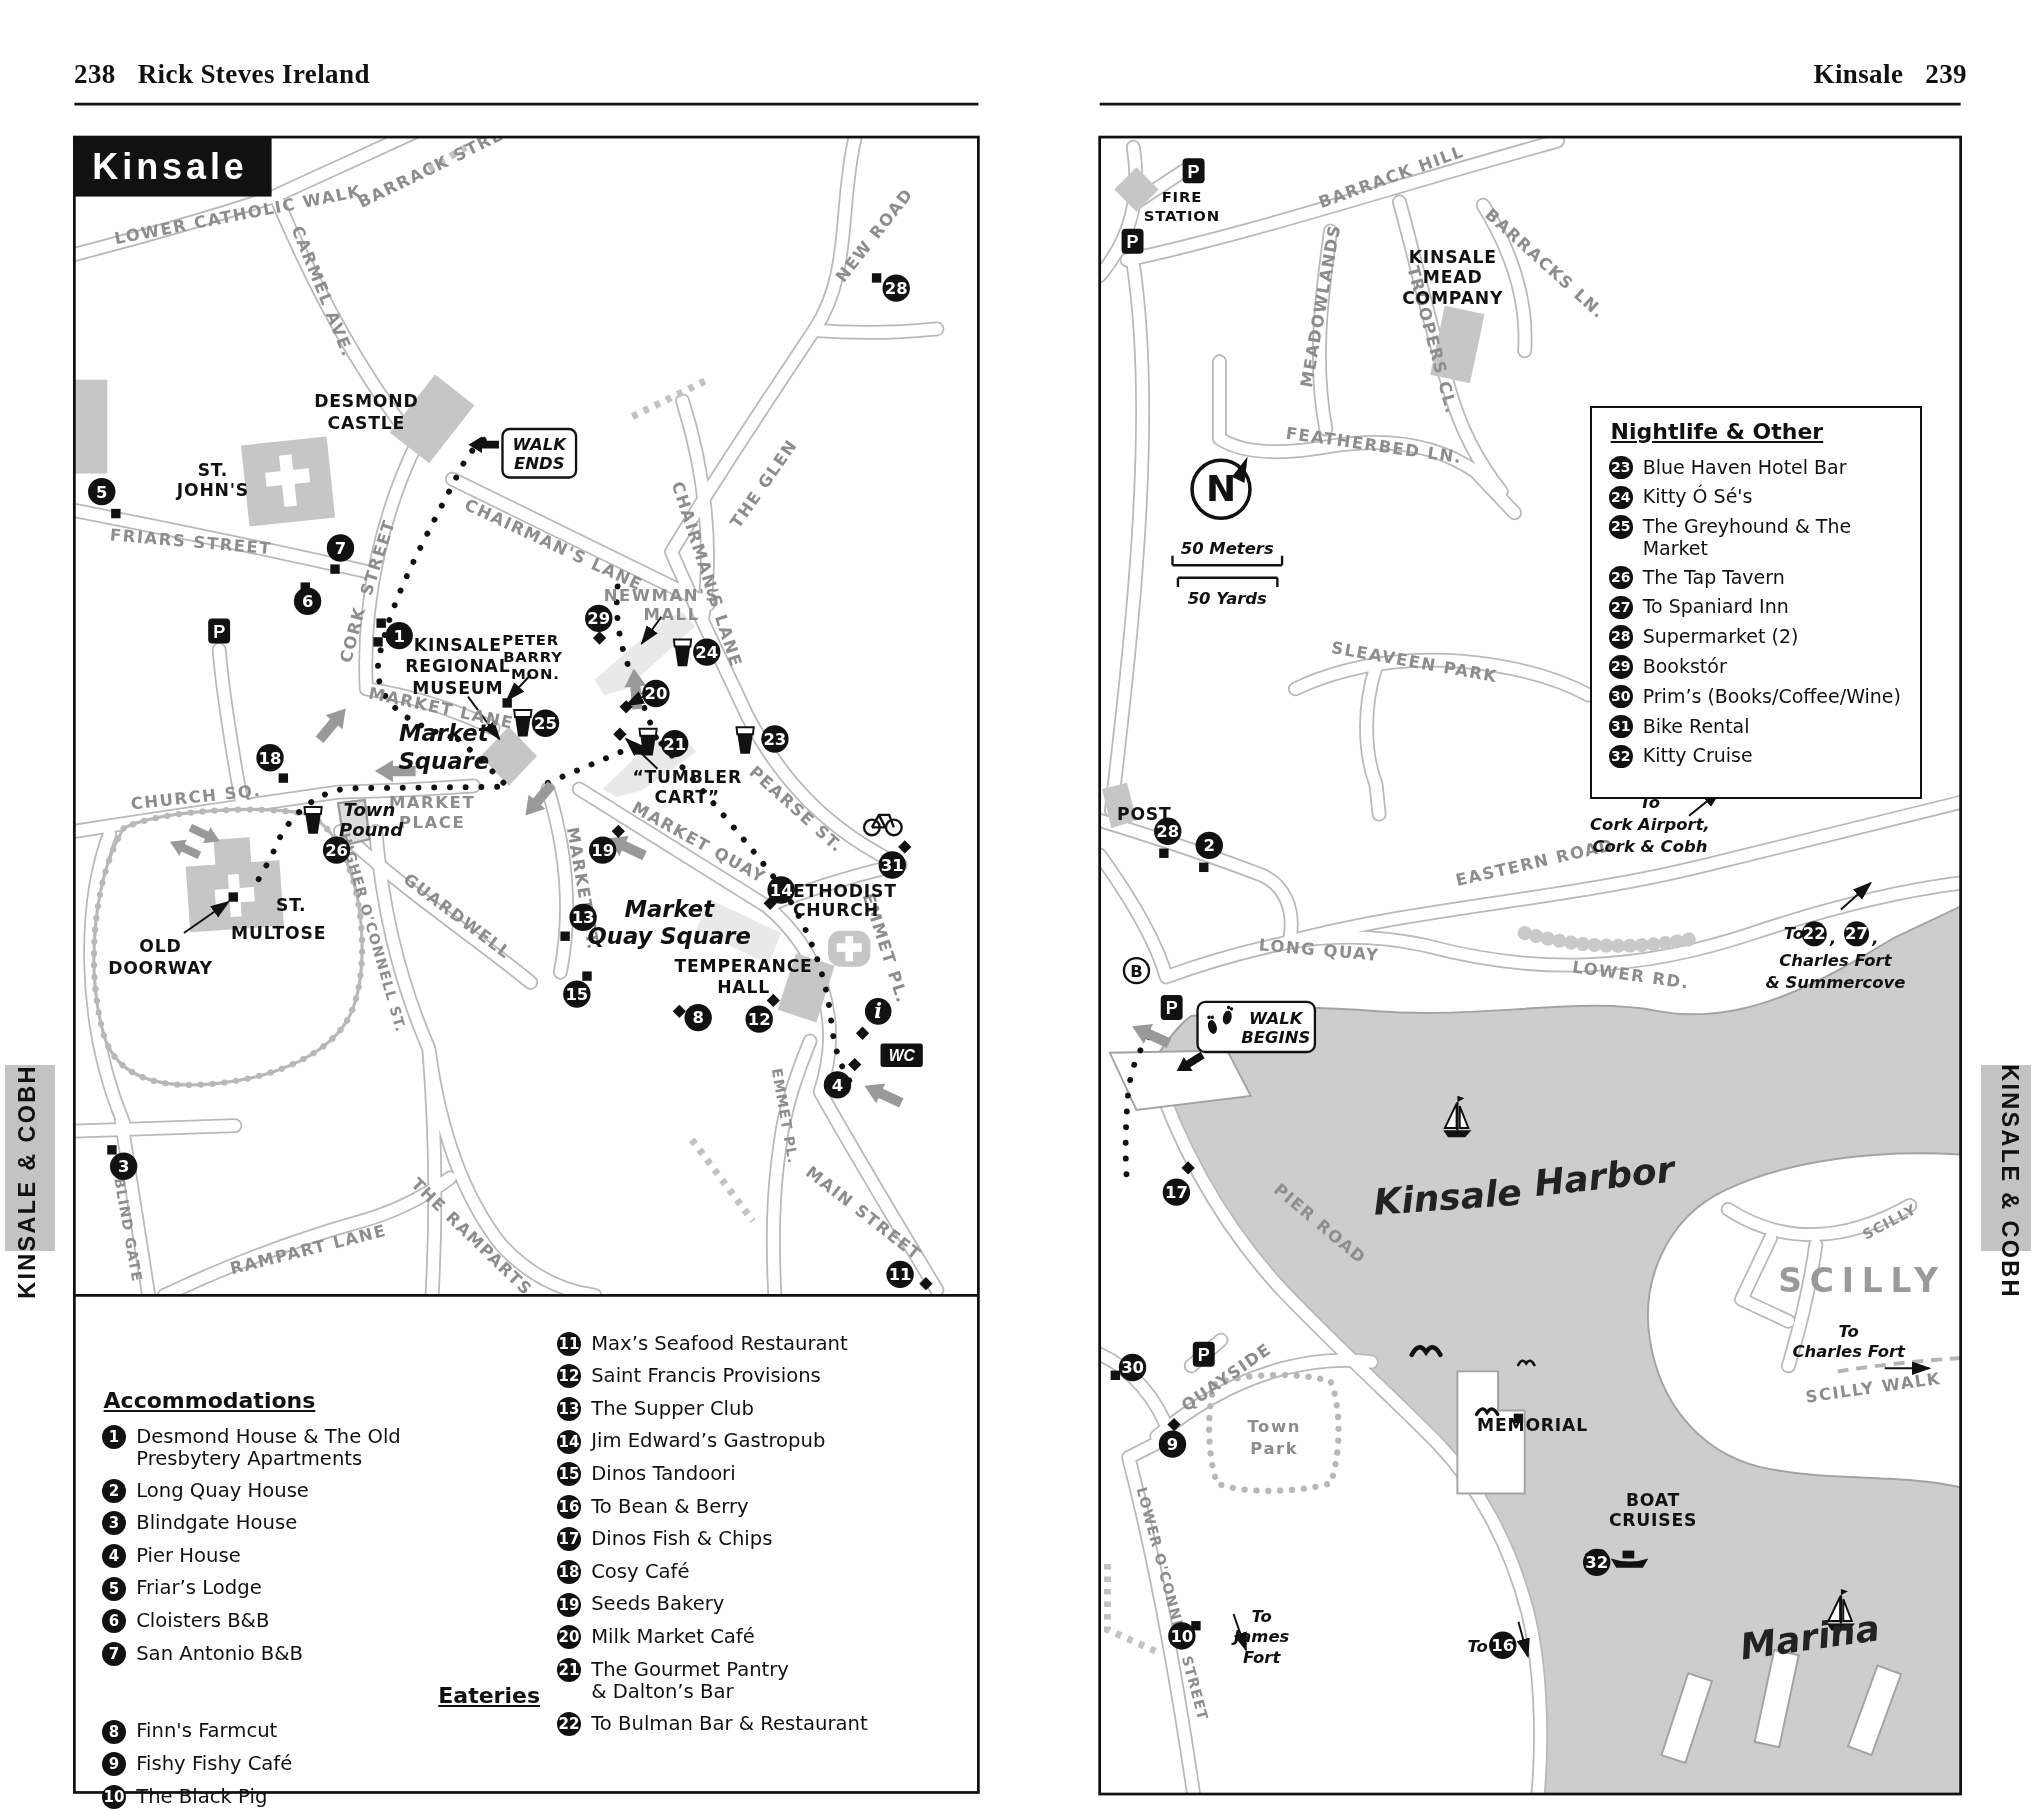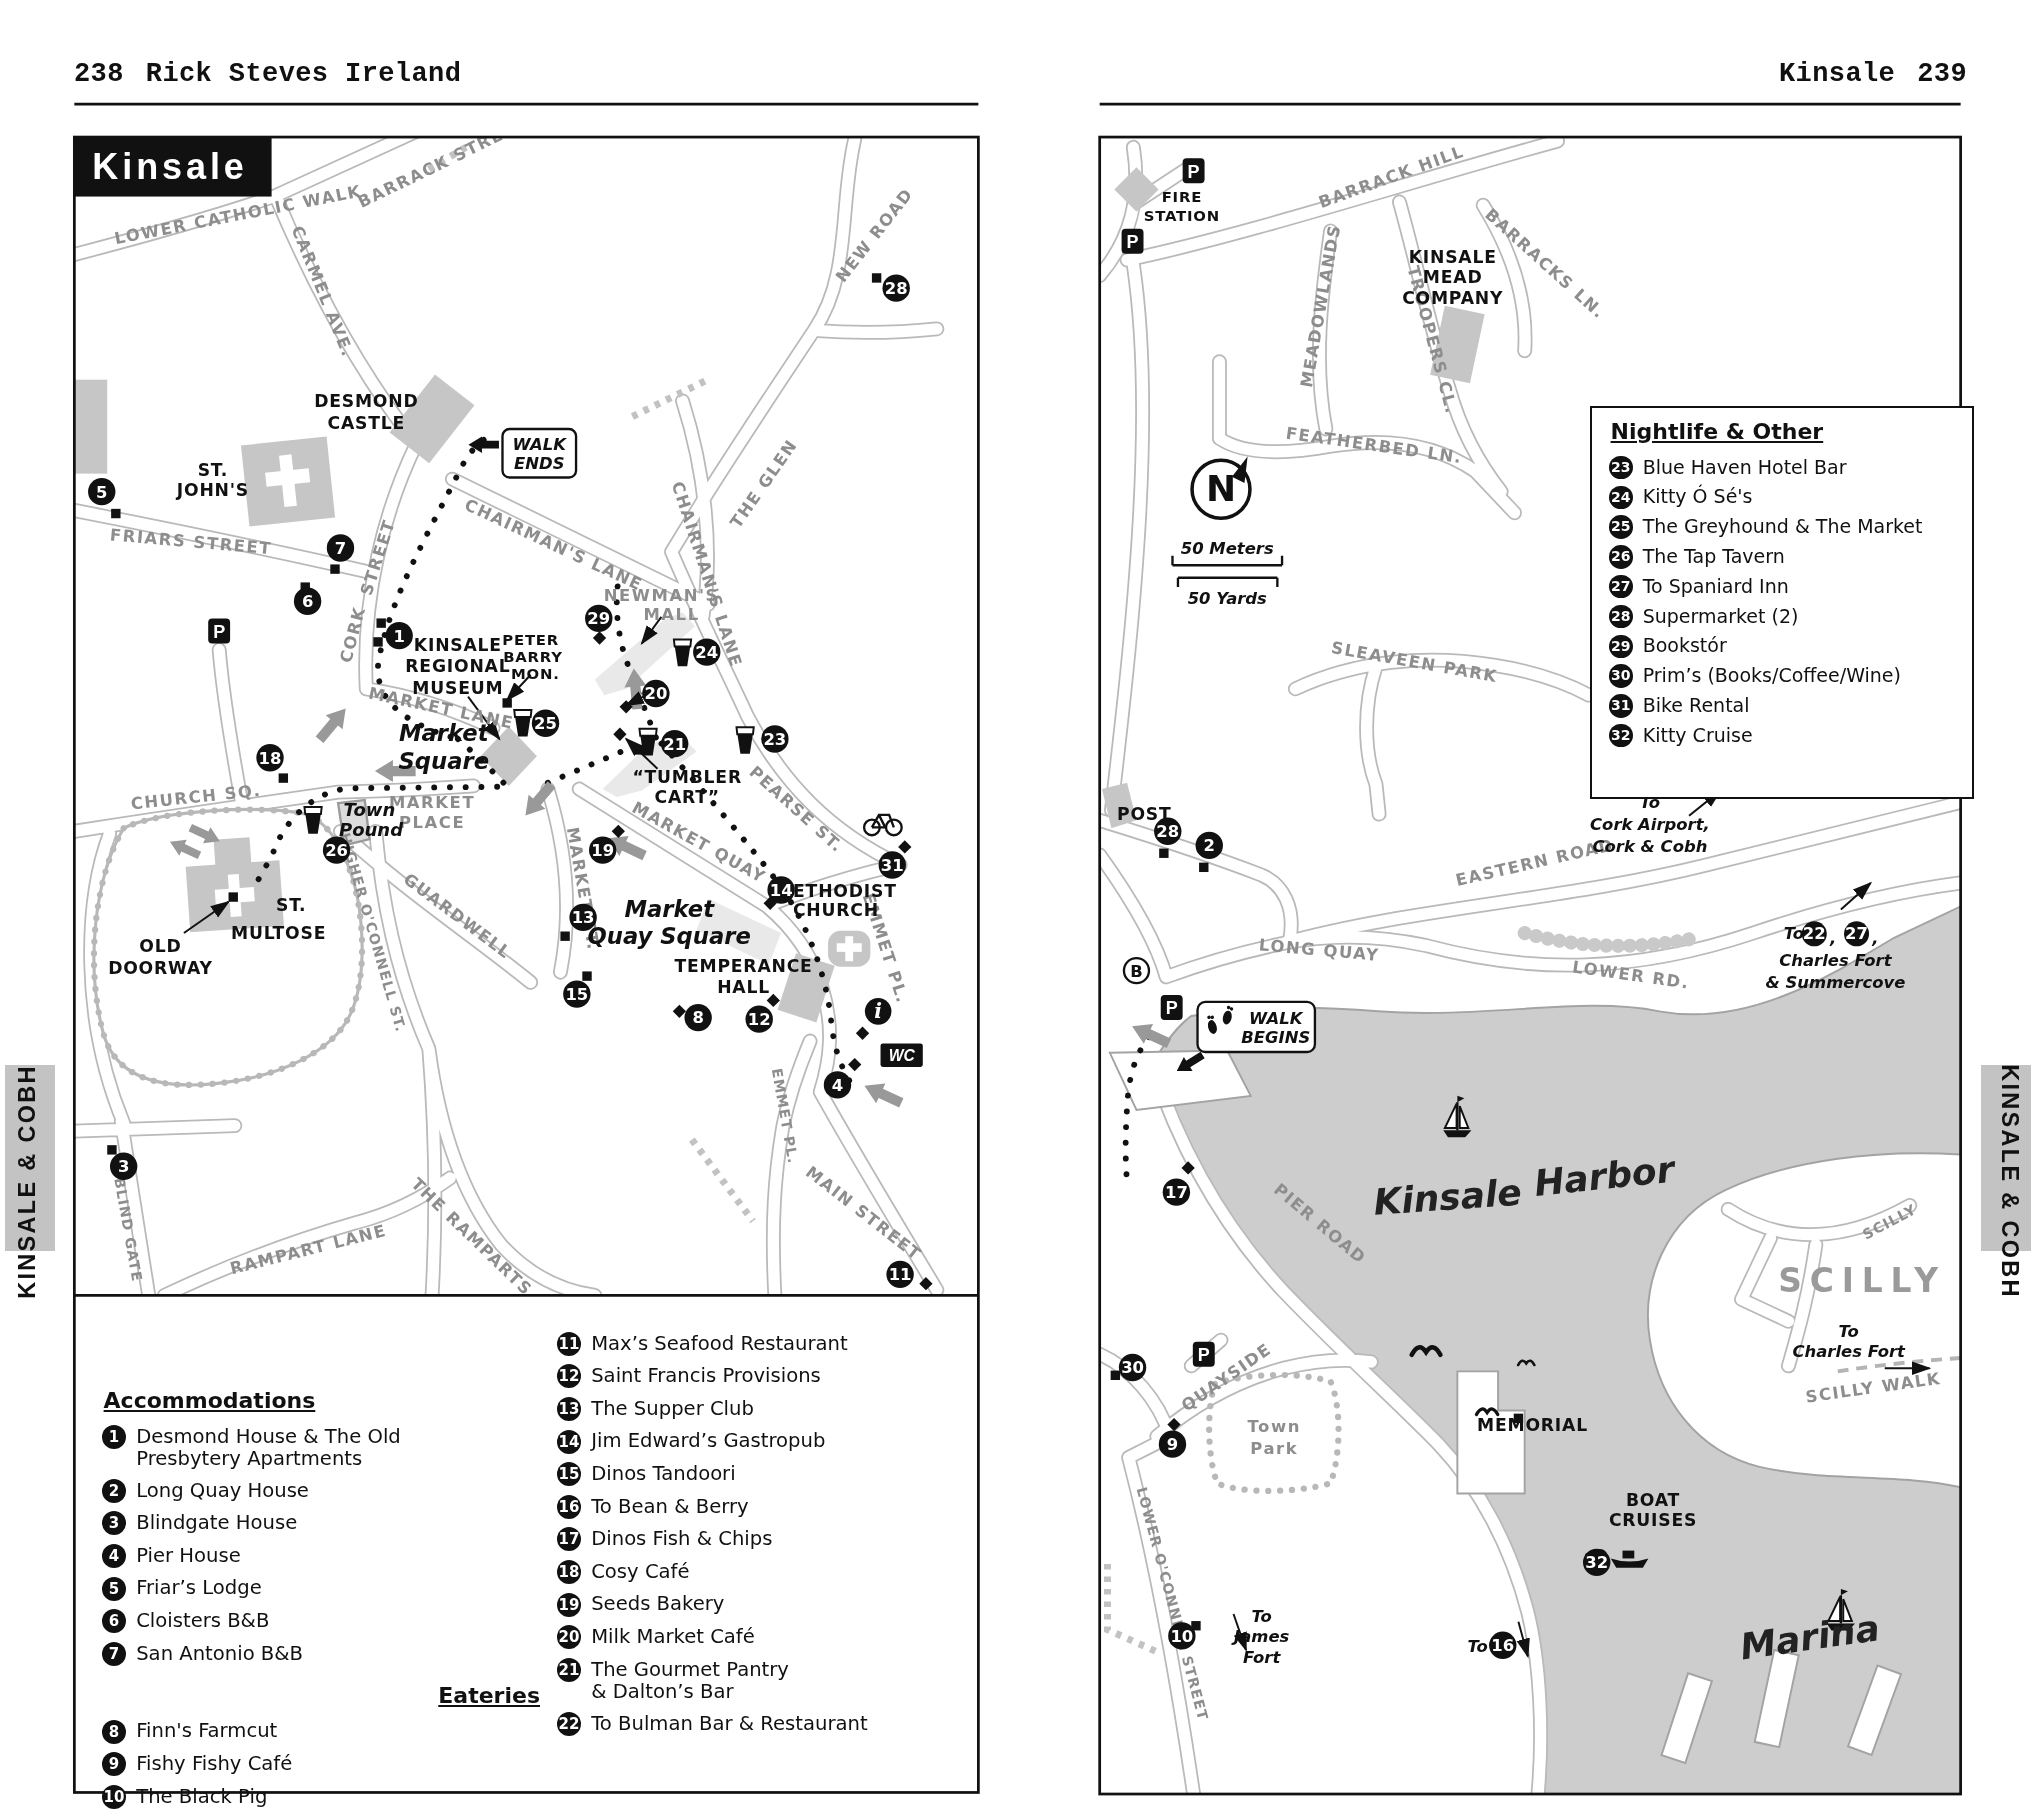--- a/index.html
+++ b/index.html
@@ -1,39 +1,39 @@
 <!DOCTYPE html>
 <html style="font-size:12.5px"><head>
 <meta charset="utf-8">
 <style>
   html,body{margin:0;padding:0;background:#fff;}
   .stage{position:relative;width:2035px;height:1809px;background:#fff;font-family:"DejaVu Sans",sans-serif;overflow:hidden;}
   svg{position:absolute;left:0;top:0;}
   
-  .hdr{position:absolute;top:59px;font-family:Liberation Mono, monospace;font-weight:700;font-size:27px;color:#111;letter-spacing:0.4px;}
+  .hdr{position:absolute;top:59px;font-family:Liberation Serif, serif;font-weight:700;font-size:27px;color:#111;letter-spacing:0.4px;}
   .hdr-l{left:74px;}
   .hdr-r{right:68px;text-align:left;}
   .hdr .pg{font-weight:600;}
   .hdr .sp{display:inline-block;width:22px;}
   
   .side{position:absolute;width:258px;text-align:center;font-family:"Liberation Sans",sans-serif;font-weight:700;font-size:23.5px;letter-spacing:2.3px;color:#111;white-space:nowrap;}
   .side-l{left:-102px;top:1168px;transform:rotate(-90deg);}
   .side-r{left:1880px;top:1168px;transform:rotate(90deg);}
   .side-bar{position:absolute;width:50px;height:186px;background:#c3c3c3;top:1065px;}
   .side-bar-l{left:4.7px;}
   .side-bar-r{left:1981px;}
   
   .legend{position:absolute;color:#111;}
   .lg-title{font-size:22px;font-weight:700;text-decoration:underline;margin:0 0 11px 1.6px;}
   .lg-row{display:flex;align-items:flex-start;gap:10.2px;margin-bottom:7.8px;}
   .lg-badge{flex:0 0 auto;width:24px;height:24px;border-radius:50%;background:#111;color:#fff;font-size:15px;font-weight:700;text-align:center;line-height:24px;margin-top:0.8px;}
   .lg-label{font-size:19.6px;line-height:1.14;white-space:pre-line;padding-top:1.6px;}
   .leg-acc{left:102px;top:1388px;width:438px;}
   .leg-col2{left:557px;top:1331px;width:391px;}
-  .leg-night{left:1590px;top:406px;width:384px;height:393px;background:#fff;border:2.3px solid #111;box-sizing:border-box;padding:11px 0 0 17px;}
+  .leg-night{left:1590px;top:406px;width:332px;height:393px;background:#fff;border:2.3px solid #111;box-sizing:border-box;padding:11px 0 0 17px;}
   .leg-night .lg-row{margin-bottom:5.5px;}
   .leg-night .lg-label{font-size:19px;}
   .leg-night .lg-badge{width:23.5px;height:23.5px;line-height:23.5px;font-size:14px;}
   .eat-title{margin-top:17px;text-align:right;}
   
   .rd-c{stroke:#b9b9b9;stroke-width:19;fill:none;stroke-linecap:round;stroke-linejoin:round;}
   .rd-f{stroke:#fff;stroke-width:14.5;fill:none;stroke-linecap:round;stroke-linejoin:round;}
   .plaza{fill:#e9e9e9;}
   .bld{fill:#c6c6c6;}
   .water{fill:#cdcdcd;stroke:#a3a3a3;stroke-width:2.5;}

